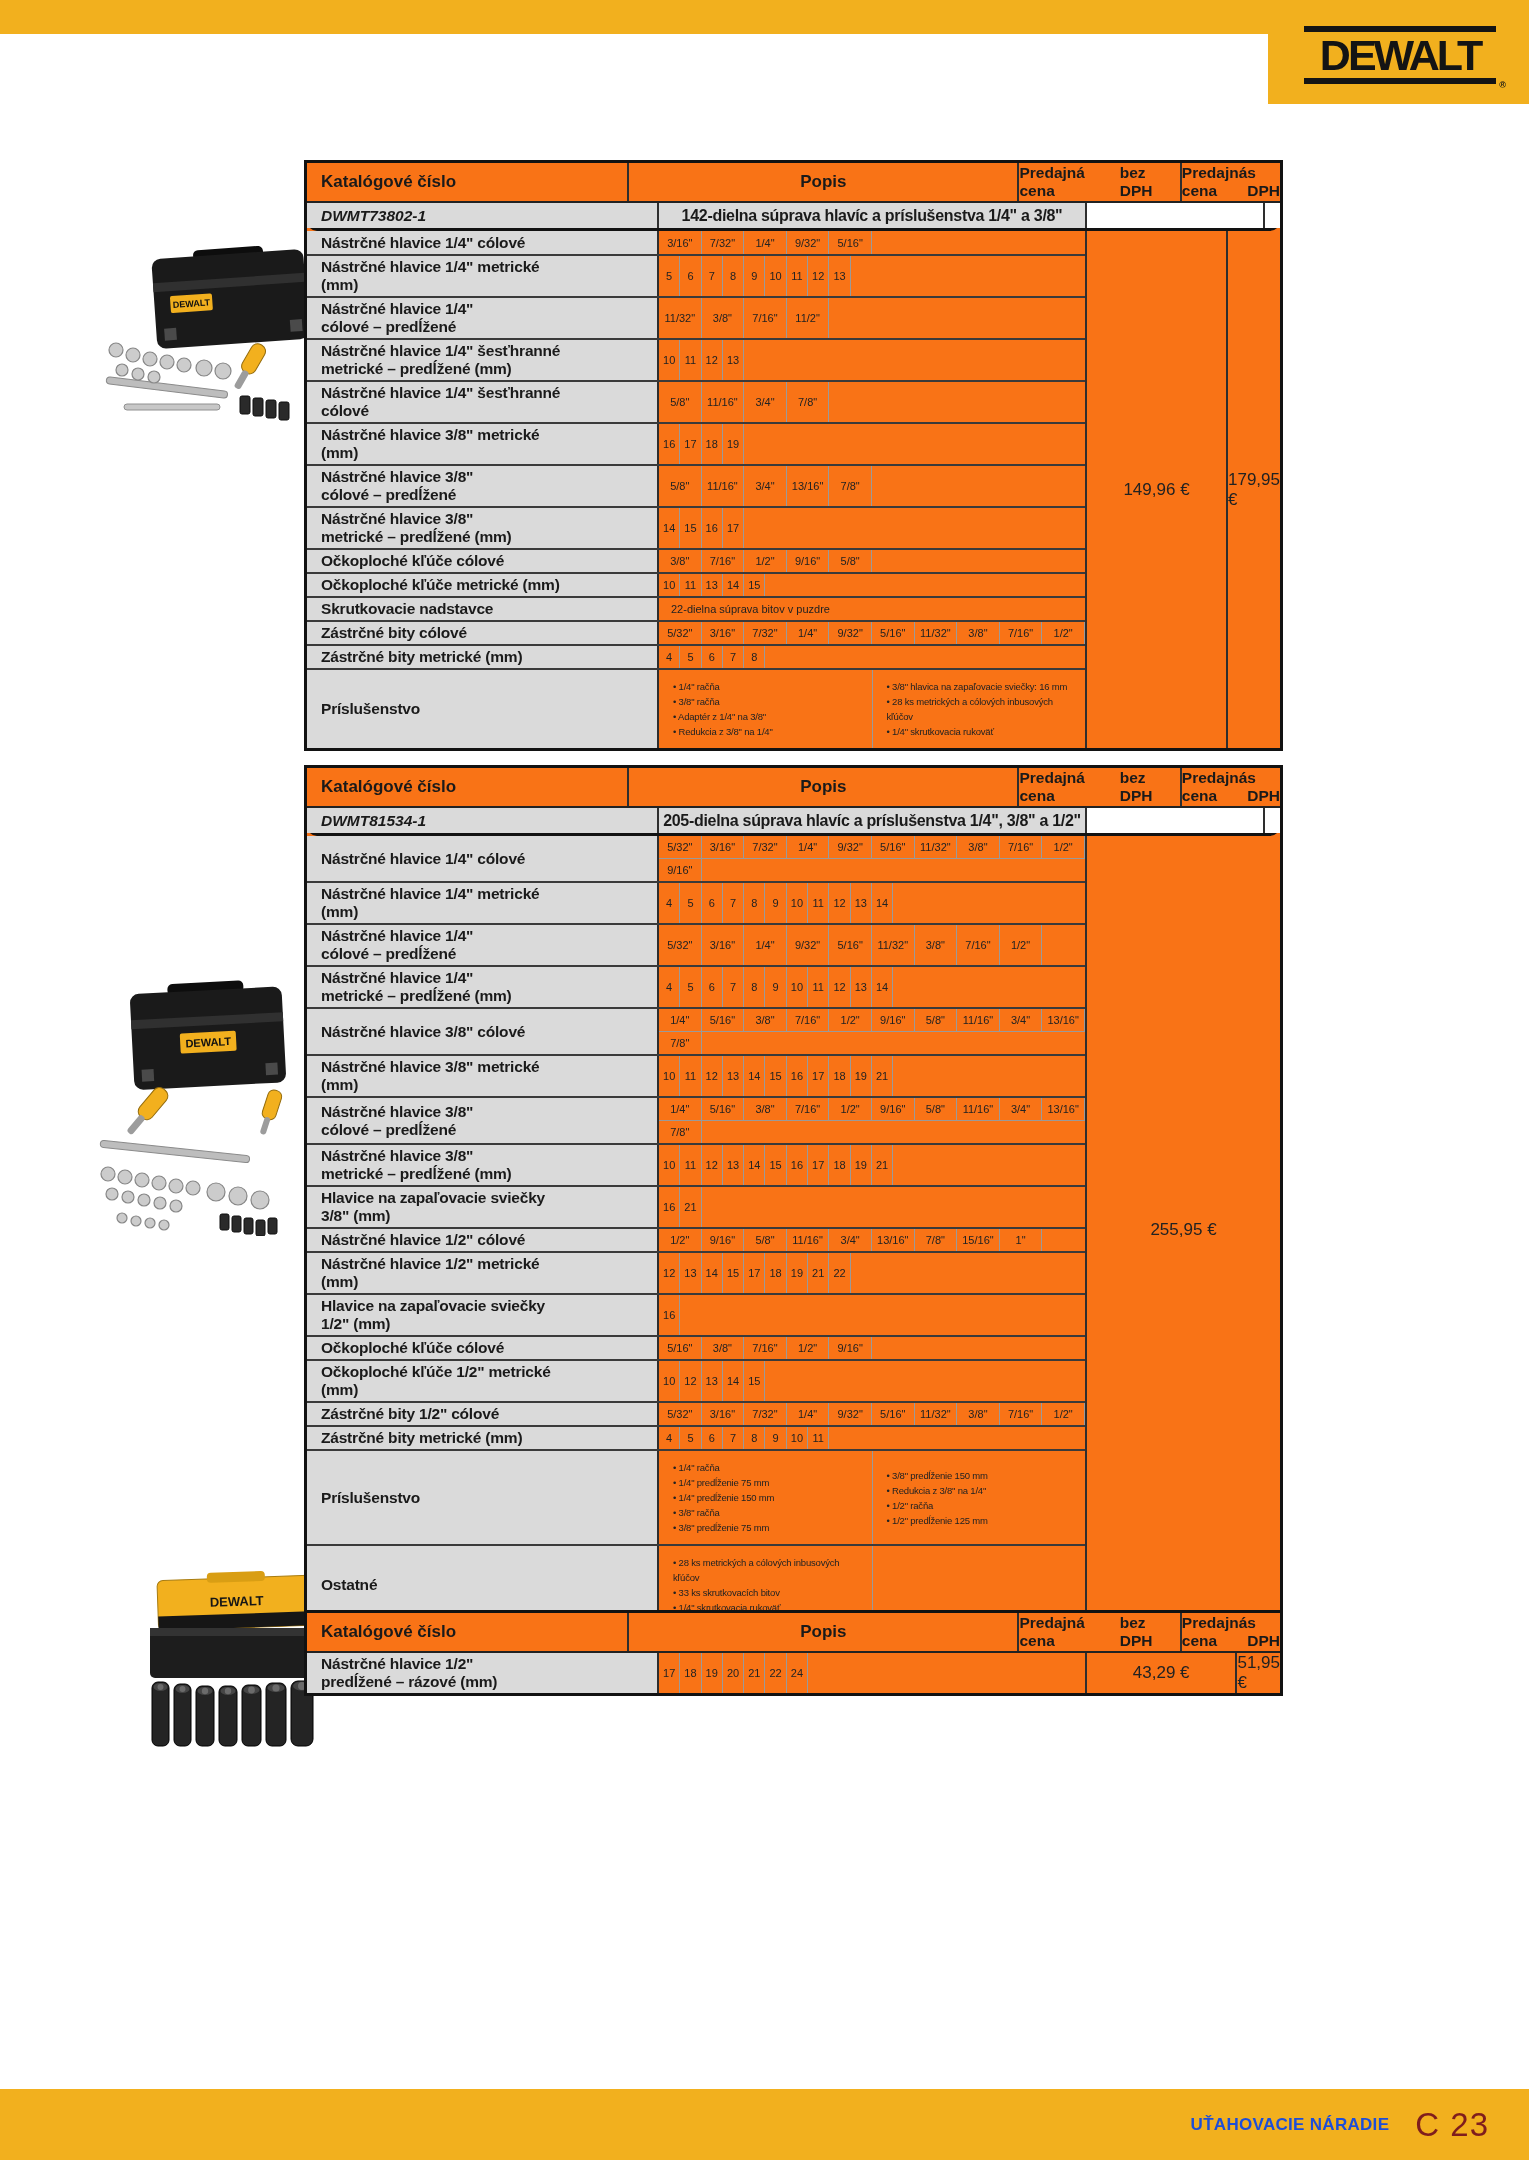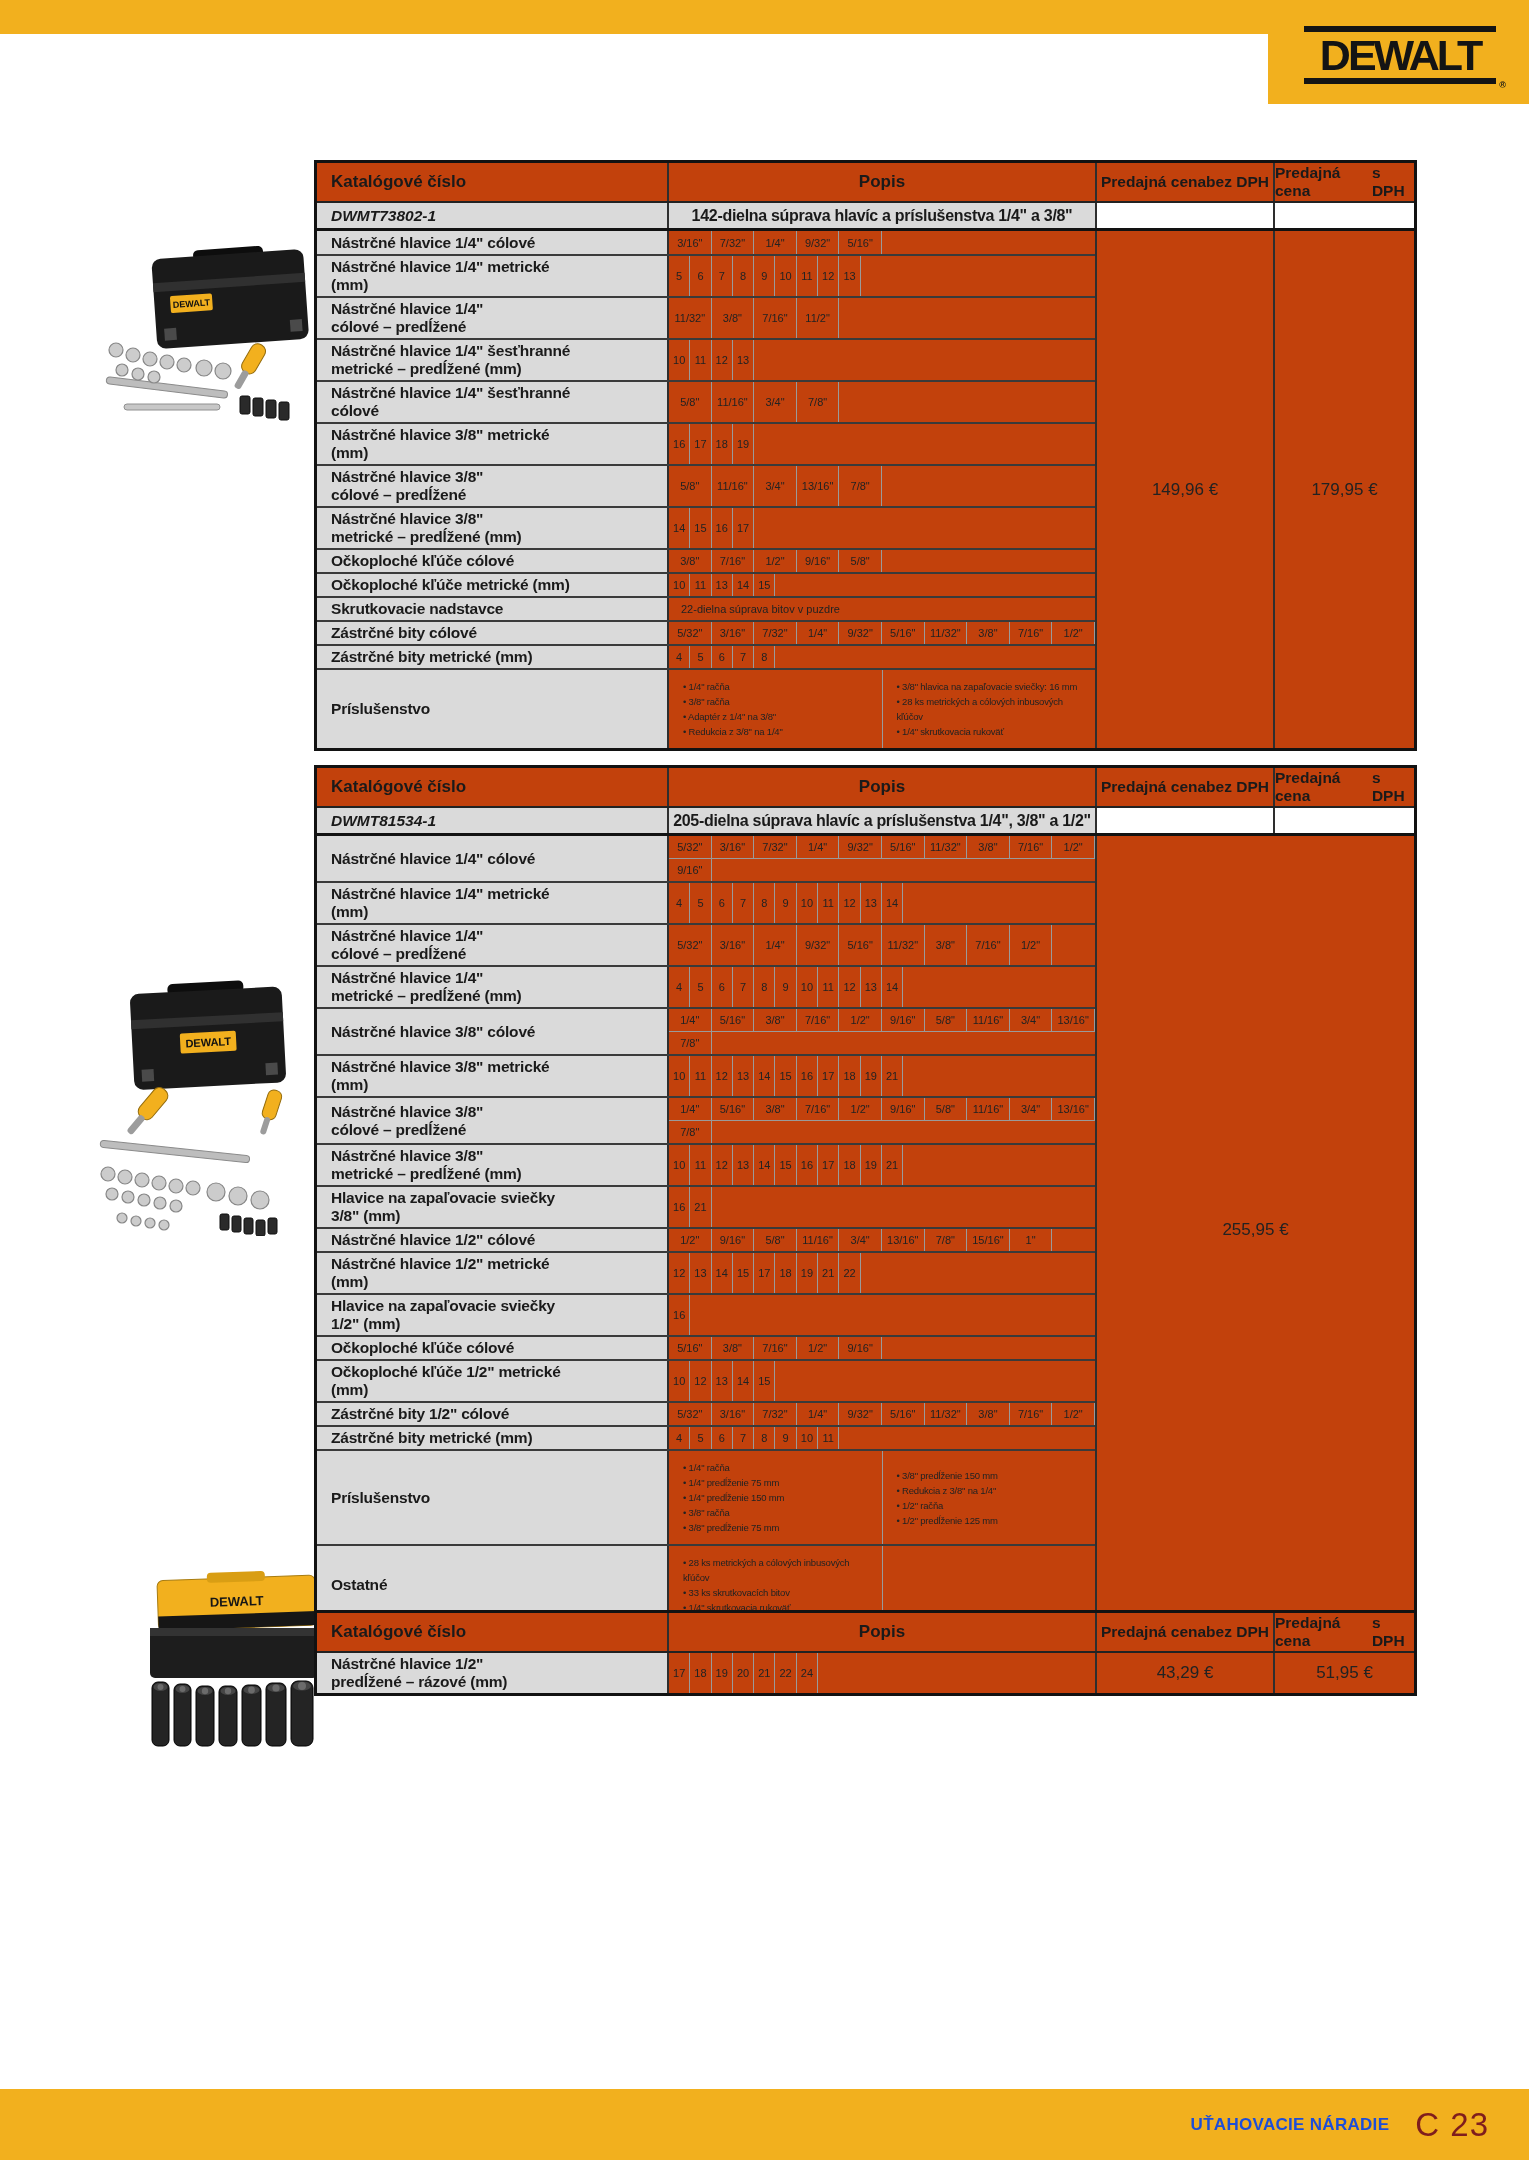--- a/index.html
+++ b/index.html
@@ -16,25 +16,25 @@
               font-family:"Liberation Sans",sans-serif;}
   .logo .reg{position:absolute;right:-10px;bottom:-6px;font-size:9px;font-weight:bold;color:#141414;}
 
   
   .footbar{position:absolute;top:2089px;left:0;width:1529px;height:71px;background:#F2B01E;
            display:flex;align-items:center;justify-content:flex-end;}
   .footbar .section{font-size:17px;font-weight:bold;color:#1d4ed8;letter-spacing:0.3px;margin-right:26px;margin-left:48px;}
   .footbar .pageno{font-size:33px;color:#7f1d1d;letter-spacing:1px;margin-right:40px;font-weight:normal;}
 
   
-  .ptable{position:absolute;left:314px;width:1103px;border:3px solid #121212;box-sizing:border-box;
-          background:#c2410c;}
+  .ptable{position:absolute;left:304px;width:979px;border:3px solid #121212;box-sizing:border-box;
+          background:#f97316;}
   .t-head,.t-sub{display:flex;box-sizing:border-box;}
   .t-head{height:40px;border-bottom:2px solid #222;}
-  .t-sub{height:28px;border-bottom:3px solid #121212;}
+  .t-sub{height:28px;border-bottom:3px solid #121212;border-radius:10px;}
   .hcat,.scat{width:352px;box-sizing:border-box;border-right:2px solid #2e2e2e;
               display:flex;align-items:center;padding-left:14px;}
   .hpop,.spop{width:426px;box-sizing:border-box;display:flex;align-items:center;justify-content:center;}
   .p1{width:178px;box-sizing:border-box;border-left:2px solid #2e2e2e;}
   .p2{flex:1;box-sizing:border-box;border-left:2px solid #2e2e2e;}
   .hcat{font-size:17px;font-weight:bold;}
   .hpop{font-size:17px;font-weight:bold;}
   .hp{display:flex;flex-direction:row;align-items:center;justify-content:center;
       font-size:15.5px;font-weight:bold;line-height:18px;}
   .scat{background:#dadada;font-size:15.5px;font-weight:bold;font-style:italic;}

